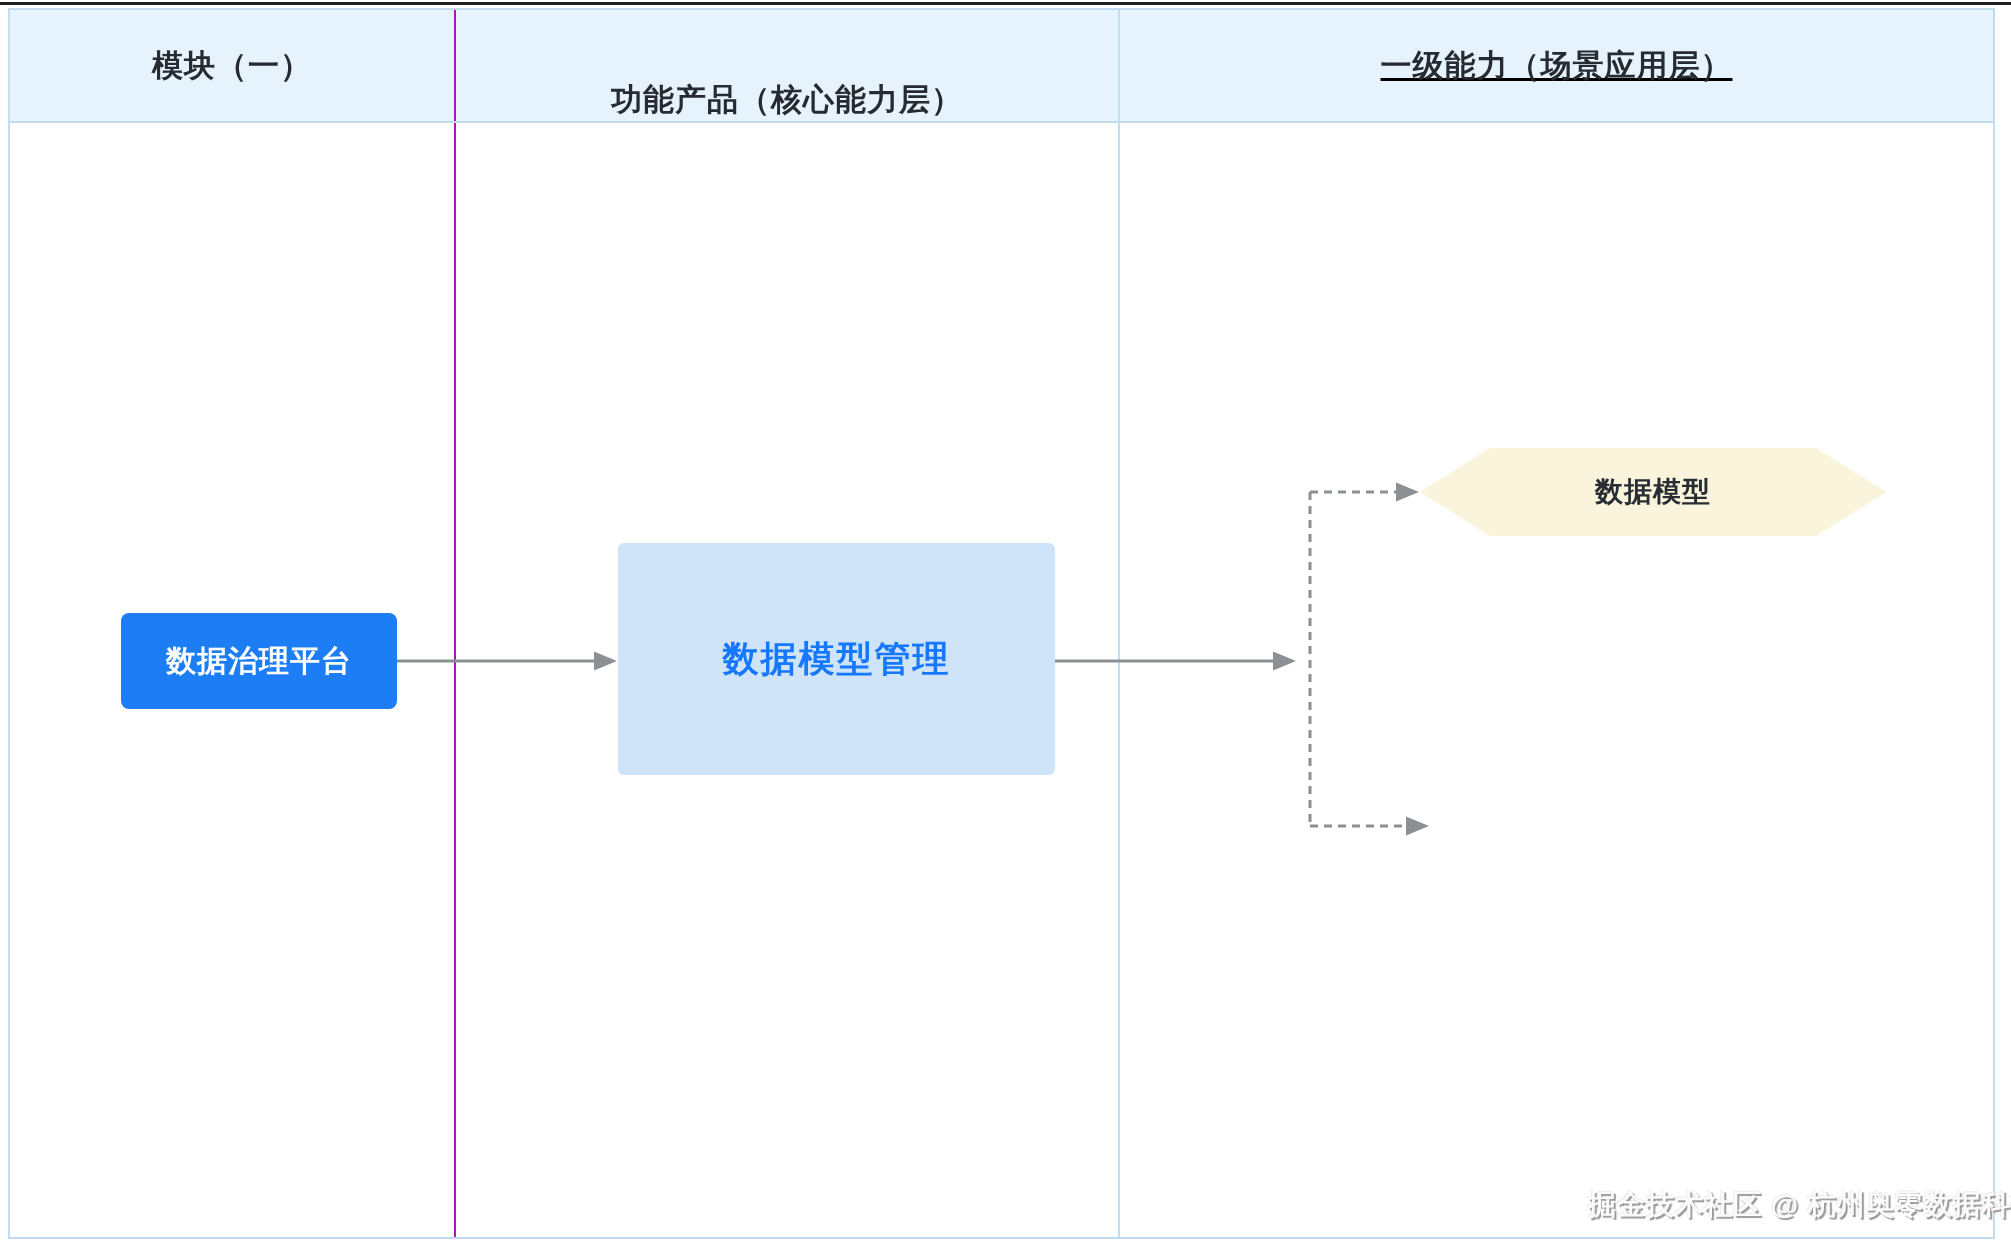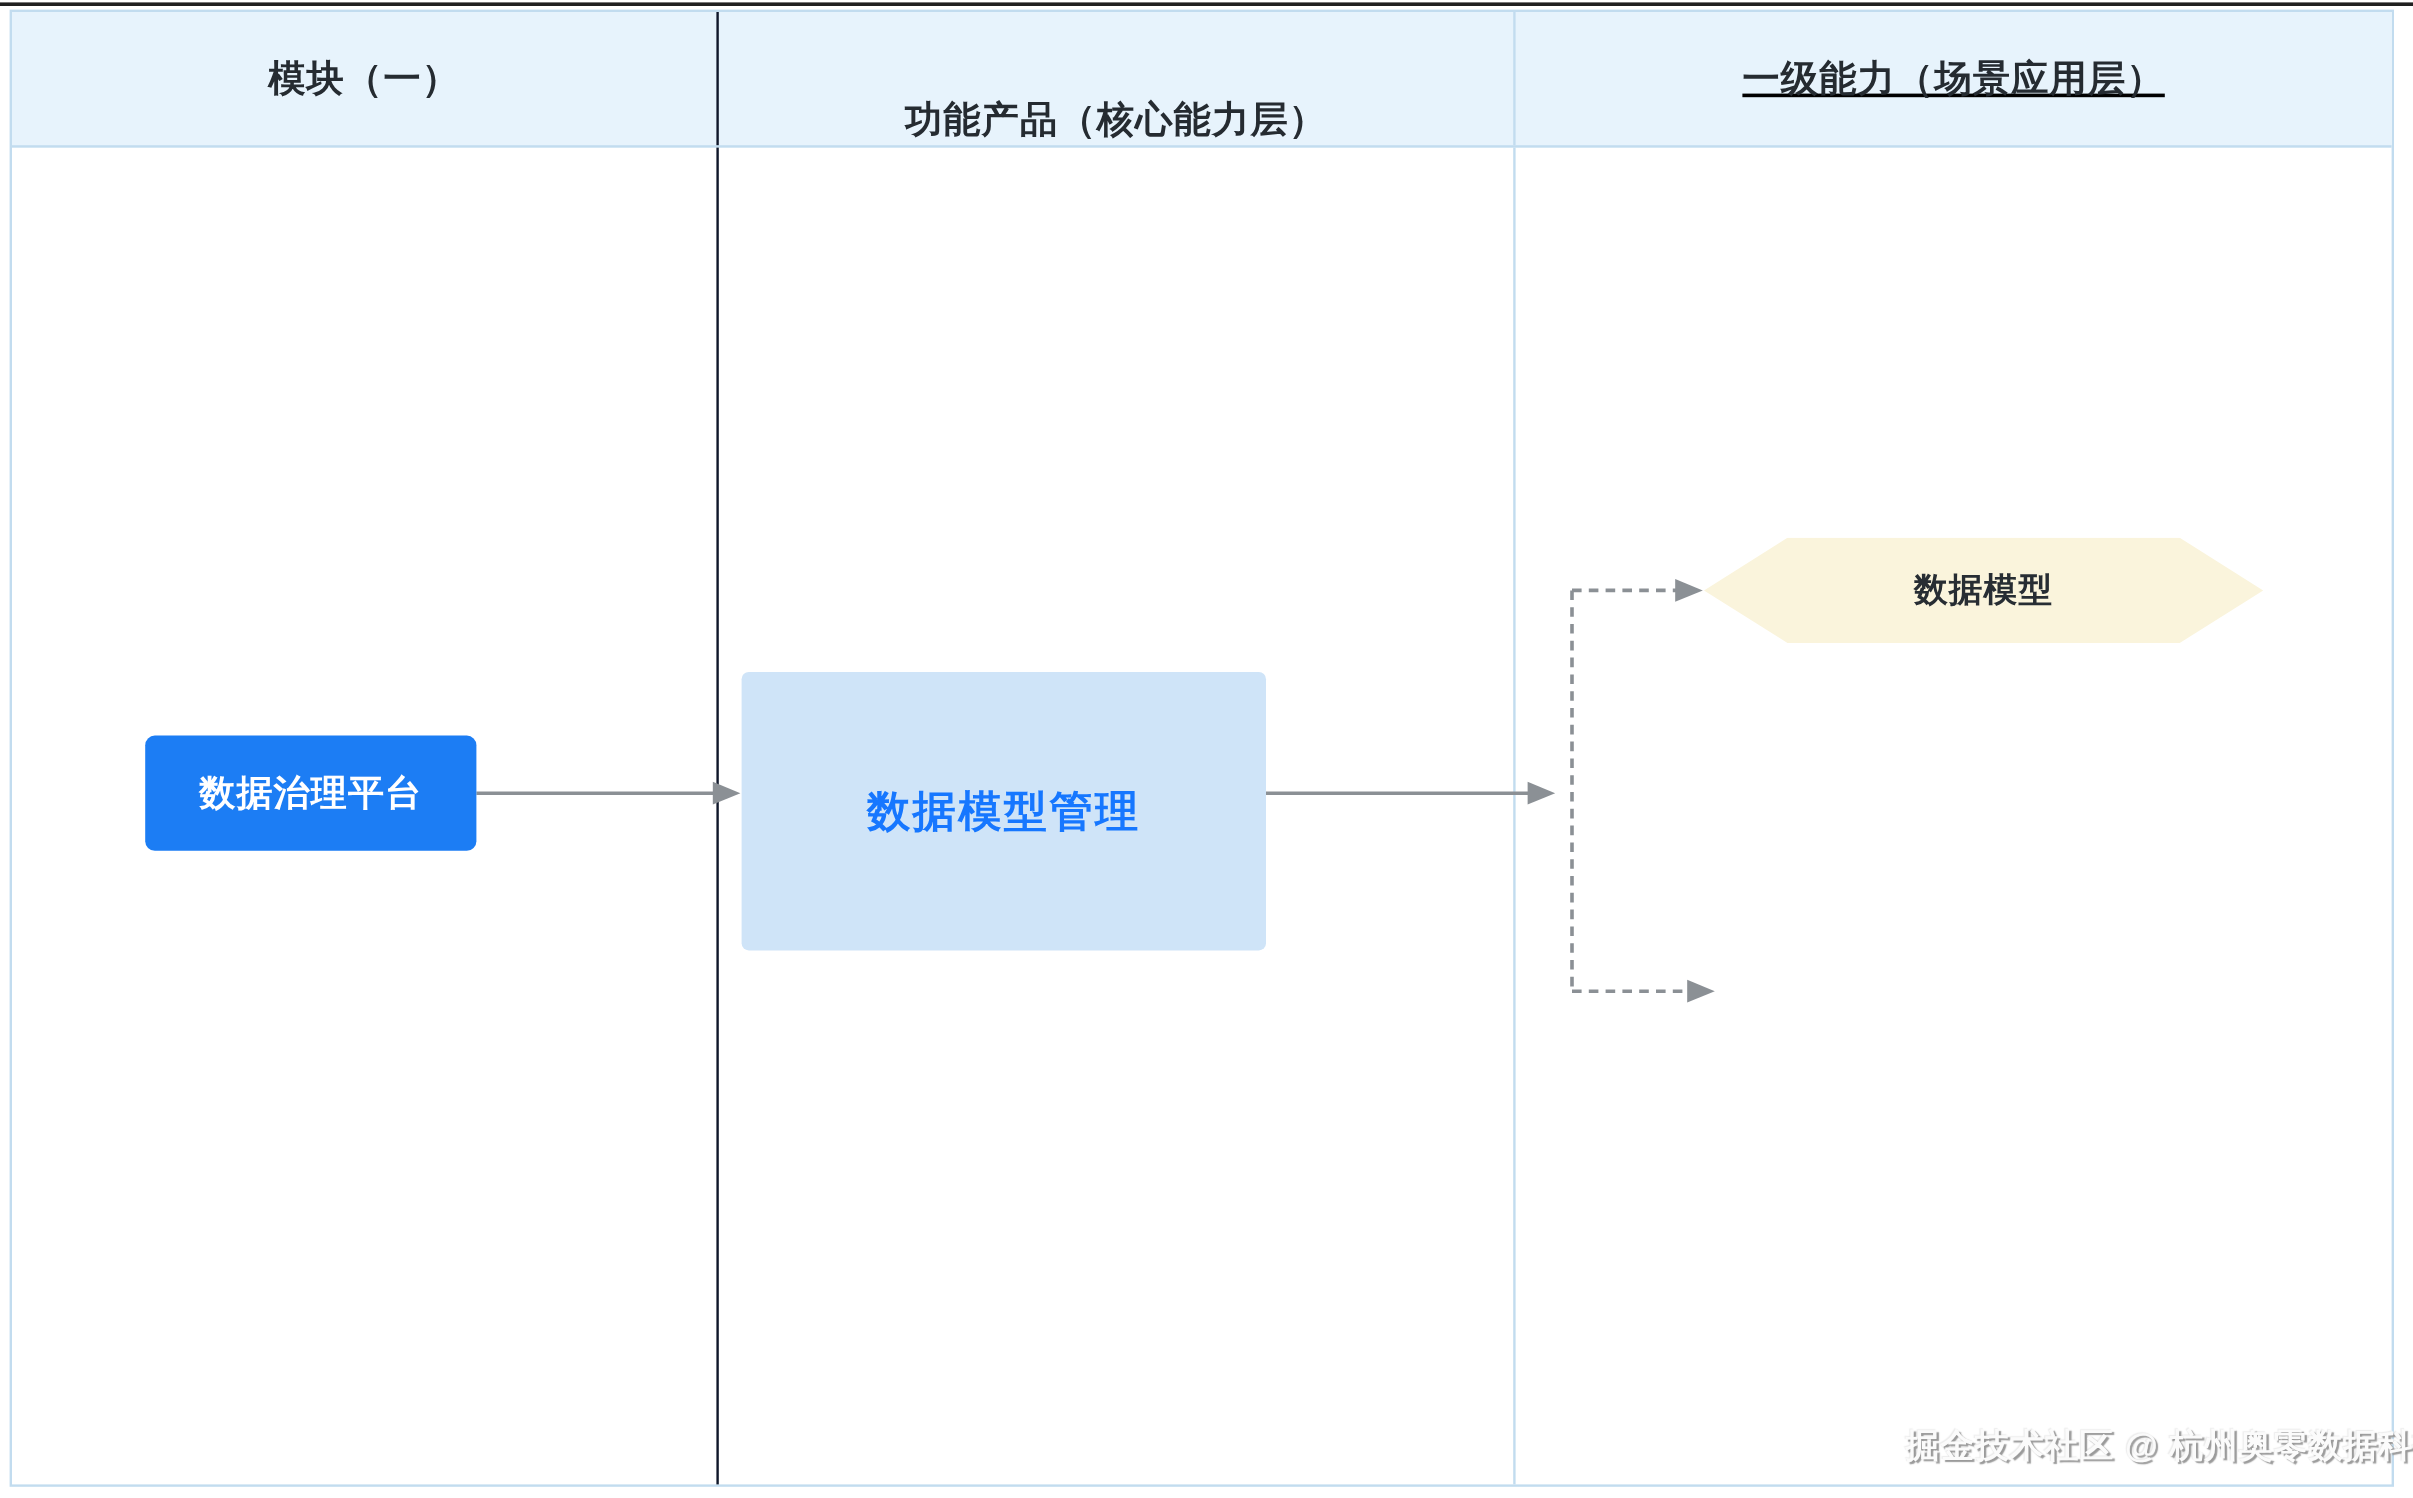--- a/index.html
+++ b/index.html
@@ -44,21 +44,21 @@
   .lane-body-row {
     display: flex;
     flex: 1 1 auto;
   }
   .lane-cell {
     box-sizing: border-box;
     display: flex;
     align-items: center;
     justify-content: center;
   }
-  .col-1 { width: 589px; border-right: 2px solid #0f172a; }
+  .col-1 { width: 446px; border-right: 2px solid #a21caf; }
   .col-2 { width: 664px; border-right: 2px solid #c2dcef; align-items: flex-end; }
   .col-3 { flex: 1 1 auto; text-decoration: underline; }
   .lane-header-label {
     font-size: 31px;
     font-weight: bold;
     color: #252b31;
     letter-spacing: 1px;
   }
   
   #connectors {
@@ -80,21 +80,21 @@
   .node-platform {
     left: 121px; top: 613px;
     width: 276px; height: 96px;
     background: #1c7df4;
     border-radius: 8px;
     color: #ffffff;
     font-size: 30px;
     letter-spacing: 1px;
   }
   .node-product {
-    left: 618px; top: 560px;
+    left: 618px; top: 543px;
     width: 437px; height: 232px;
     background: #cfe4f8;
     border-radius: 6px;
     color: #1677ff;
     font-size: 36px;
     letter-spacing: 2px;
   }
   .node-hex {
     width: 466px; height: 88px;
     background: #faf4dc;

